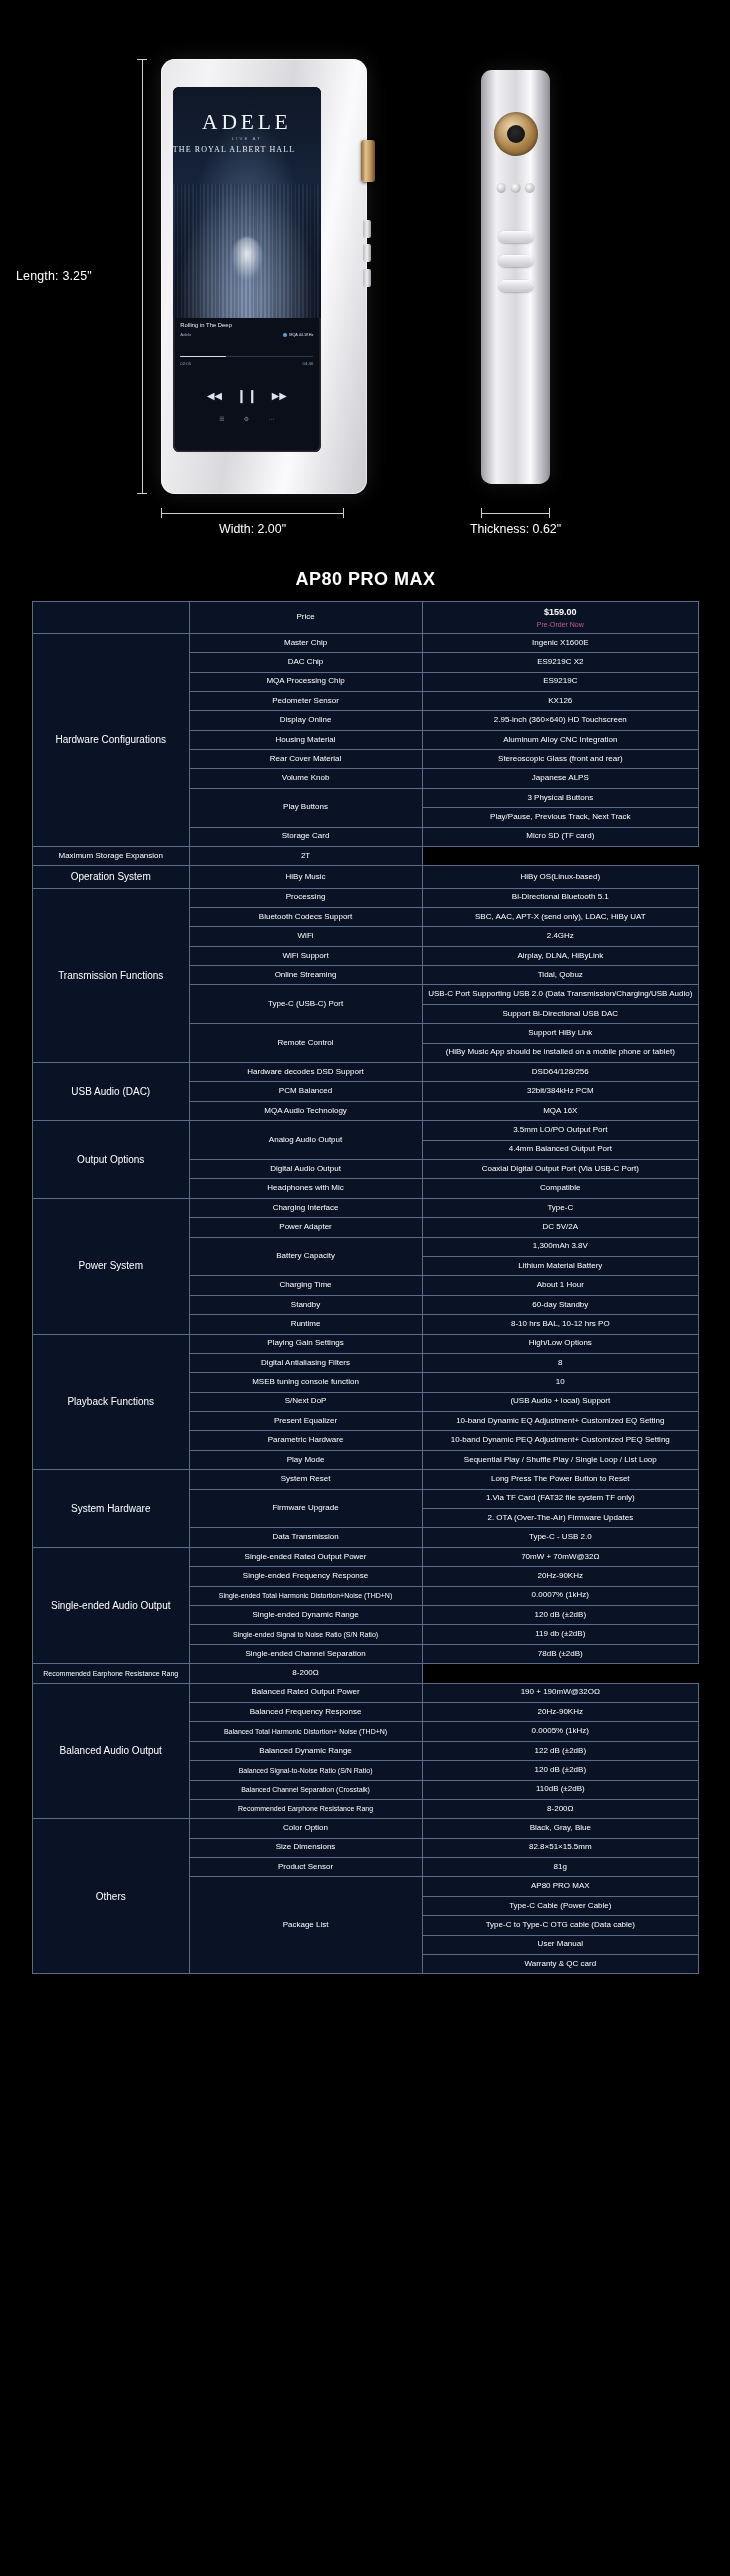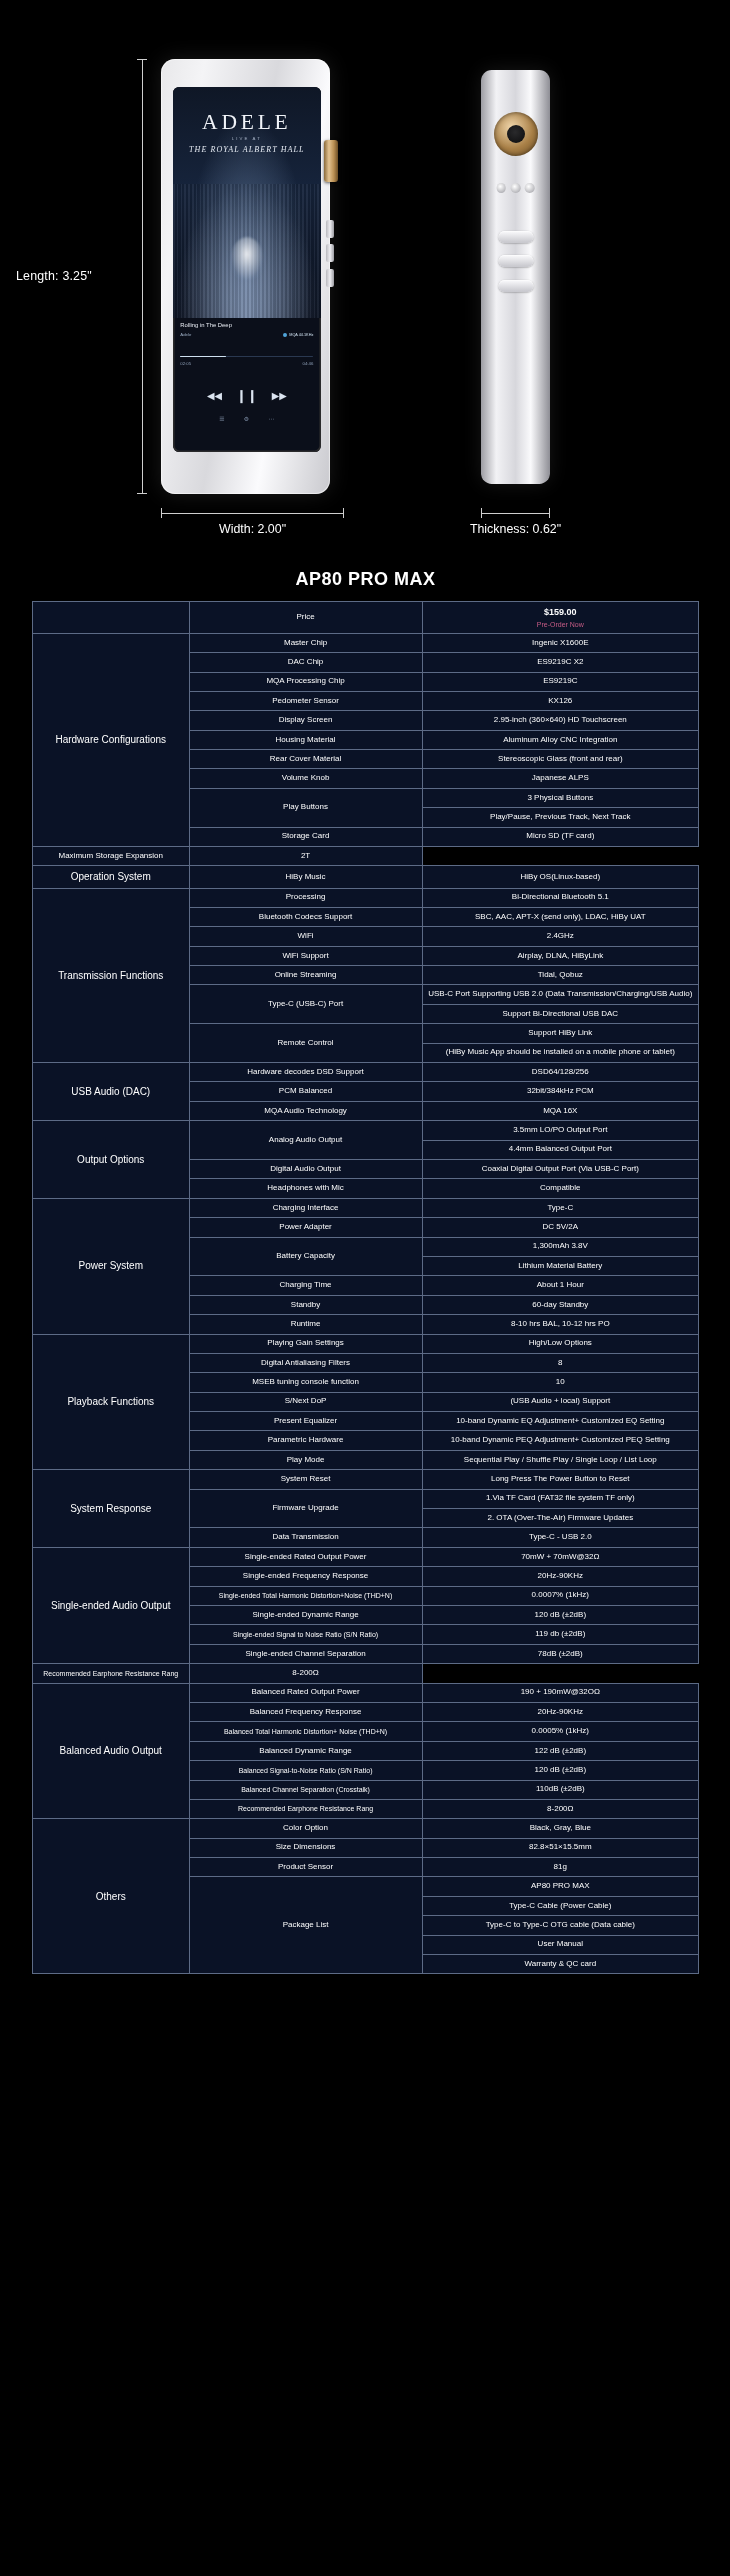--- a/index.html
+++ b/index.html
@@ -19,21 +19,21 @@
   }
   
   .len-bracket{position:absolute;left:137px;top:59px;width:9.7px;height:435px;}
   .len-bracket:before{content:"";position:absolute;left:4.8px;top:0;bottom:0;width:1.1px;background:#cfcfcf;}
   .len-bracket .cap{position:absolute;left:0;width:9.7px;height:1.1px;background:#cfcfcf;}
   .len-bracket .cap.t{top:0}
   .len-bracket .cap.b{bottom:0}
 
   
   .dev1{
-    position:absolute;left:161px;top:59px;width:169px;height:435px;
+    position:absolute;left:161px;top:59px;width:206px;height:435px;
     border-radius:14px;
     background:linear-gradient(100deg,#e8e8ea 0%,#f4f4f6 18%,#d9d9dd 48%,#fbfbfd 70%,#c9c9ce 100%);
     box-shadow:0 0 21.5px rgba(255,255,255,.10), inset 0 0 0 1.1px rgba(255,255,255,.5);
   }
   .dev1 .screen{
     position:absolute;left:11.8px;top:28px;width:148px;height:365px;border-radius:6.4px;
     background:#0b0f1a;overflow:hidden;
     box-shadow:inset 0 0 0 1.6px #2a2a2c;
   }
   .scr-art{
@@ -43,22 +43,22 @@
       linear-gradient(180deg,#0f1726 0%,#16243c 45%,#0c1322 100%);
   }
   .scr-art .adele{
     position:absolute;left:0;right:0;top:22.6px;text-align:center;
     font-family:"Liberation Serif", serif;letter-spacing:3.8px;font-size:21.5px;color:#f0f3f8;
   }
   .scr-art .live{
     position:absolute;left:0;right:0;top:49px;text-align:center;font-size:4.3px;letter-spacing:2.1px;color:#aab6c9;
   }
   .scr-art .rah{
-    position:absolute;left:0;right:0;top:58px;text-align:center;font-family:"Liberation Serif", serif;
-    font-size:8px;letter-spacing:1.1px;color:#e6ebf3;font-style:italic;
+    position:absolute;left:0;right:0;top:58px;text-align:left;font-family:"Liberation Serif", serif;
+    font-size:8px;letter-spacing:1.1px;color:#e6ebf3;
   }
   .scr-art .crowd{
     position:absolute;left:0;right:0;bottom:0;height:134px;
     background:
       repeating-linear-gradient(90deg, rgba(255,255,255,.05) 0 1.6px, rgba(0,0,0,.12) 1.6px 3.8px),
       radial-gradient(ellipse at 50% 100%, rgba(180,200,235,.45), rgba(10,16,30,0) 70%);
   }
   .scr-art .stage{
     position:absolute;left:50%;transform:translateX(-50%);bottom:38px;width:32px;height:43px;border-radius:50% 50% 40% 40%;
     background:radial-gradient(ellipse at 50% 40%, rgba(255,255,255,.85), rgba(160,190,230,.05) 70%);
@@ -265,21 +265,21 @@
           </tr>
           <tr>
             <td rowspan="1">MQA Processing Chip</td>
             <td>ES9219C</td>
           </tr>
           <tr>
             <td rowspan="1">Pedometer Sensor</td>
             <td>KX126</td>
           </tr>
           <tr>
-            <td rowspan="1">Display Screen</td>
+            <td rowspan="1">Display Online</td>
             <td>2.95-inch (360×640) HD Touchscreen</td>
           </tr>
           <tr>
             <td rowspan="1">Housing Material</td>
             <td>Aluminum Alloy CNC Integration</td>
           </tr>
           <tr>
             <td rowspan="1">Rear Cover Material</td>
             <td>Stereoscopic Glass (front and rear)</td>
           </tr>
@@ -422,21 +422,21 @@
           </tr>
           <tr>
             <td rowspan="1">Parametric Hardware</td>
             <td>10-band Dynamic PEQ Adjustment+ Customized PEQ Setting</td>
           </tr>
           <tr>
             <td rowspan="1">Play Mode</td>
             <td>Sequential Play / Shuffle Play / Single Loop / List Loop</td>
           </tr>
           <tr>
-            <td class="cat" rowspan="4">System Response</td>
+            <td class="cat" rowspan="4">System Hardware</td>
             <td rowspan="1">System Reset</td>
             <td>Long Press The Power Button to Reset</td>
           </tr>
           <tr>
             <td rowspan="2">Firmware Upgrade</td>
             <td>1.Via TF Card (FAT32 file system TF only)</td>
           </tr>
           <tr>
             <td>2. OTA (Over-The-Air) Firmware Updates</td>
           </tr>

